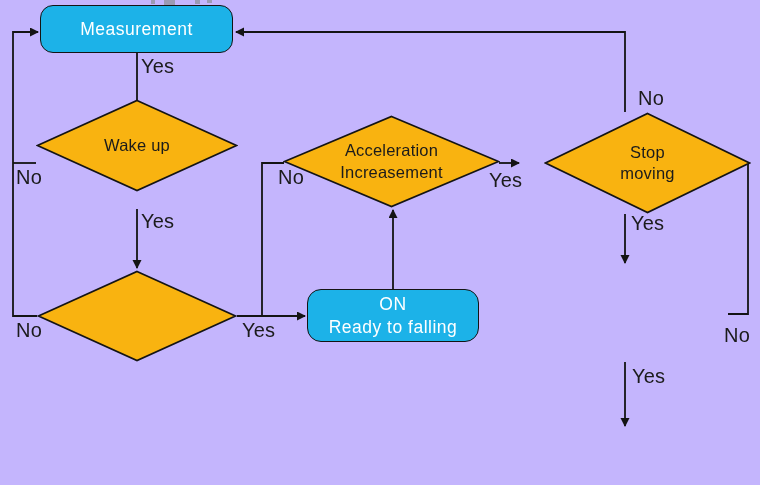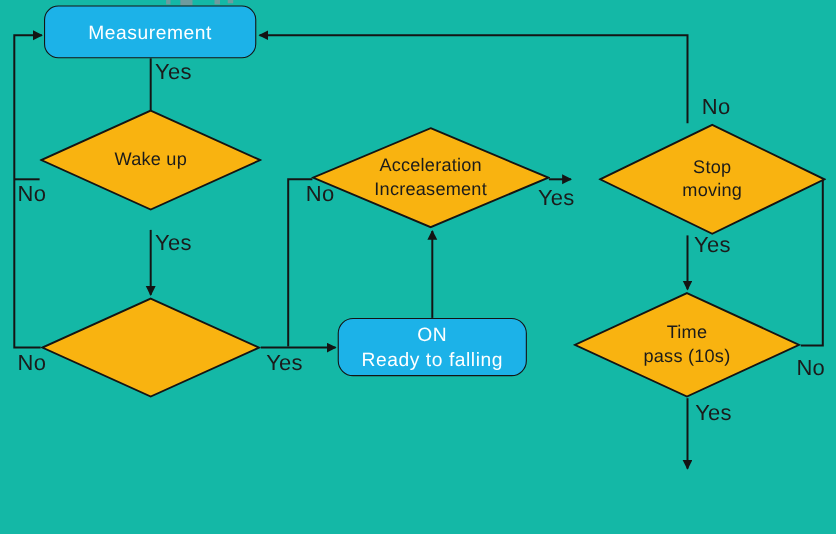--- a/index.html
+++ b/index.html
@@ -1,16 +1,16 @@
 <!DOCTYPE html>
 <html style="--process-fill: #1cb2e8; --decision-fill: #f9b310; --wire: #141414; --process-text: #ffffff; --decision-text: #1b1b1b; --edge-label-text: #1b1b1b; --background: #ffffff;"><head>
 <meta charset="utf-8">
 <style>
   html,body{margin:0;padding:0;background:#fff;}
-  .canvas{position:relative;width:760px;height:485px;background:#14b8a6;overflow:hidden;
+  .canvas{position:relative;width:760px;height:485px;background:#c4b5fd;overflow:hidden;
           font-family:"Liberation Sans",sans-serif;}
   .wires{position:absolute;left:0;top:0;width:760px;height:485px;}
   .wires path.wire{fill:none;stroke:var(--wire,#141414);stroke-width:1.8px;}
   .wires .ah{fill:var(--wire,#141414);stroke:none;}
   .artifact rect{fill:#8d929b;opacity:.75;}
 
   .node{position:absolute;display:flex;align-items:center;justify-content:center;text-align:center;box-sizing:border-box;}
   .box{background:var(--process-fill,#1cb2e8);border:1.7px solid var(--wire,#141414);
        border-radius:13px;color:var(--process-text,#fff);}
   .box .nlabel{white-space:pre-line;line-height:1.3;font-size:17.5px;letter-spacing:.5px;}
@@ -97,27 +97,20 @@
   </div>
 
   <div class="node diamond" style="left:544px;top:112px;width:207px;height:102px;">
     <svg viewBox="0 0 207 102" preserveAspectRatio="none">
       <polygon points="103.5,1.5 205.5,51 103.5,100.5 1.5,51"></polygon>
     </svg>
     <span class="nlabel">Stop
 moving</span>
   </div>
 
-  <div class="node diamond" style="left:521px;top:265px;width:207px;height:97px;">
-    <svg viewBox="0 0 207 97" preserveAspectRatio="none">
-      <polygon points="103.5,1.5 205.5,48.5 103.5,95.5 1.5,48.5"></polygon>
-    </svg>
-    <span class="nlabel">Time
-pass (10s)</span>
-  </div>
 
   <div class="elabel" style="left:141px;top:56px;">Yes</div>
   <div class="elabel" style="left:16px;top:167px;">No</div>
   <div class="elabel" style="left:141px;top:211px;">Yes</div>
   <div class="elabel" style="left:16px;top:320px;">No</div>
   <div class="elabel" style="left:242px;top:320px;">Yes</div>
   <div class="elabel" style="left:278px;top:167px;">No</div>
   <div class="elabel" style="left:489px;top:170px;">Yes</div>
   <div class="elabel" style="left:638px;top:88px;">No</div>
   <div class="elabel" style="left:631px;top:213px;">Yes</div>

